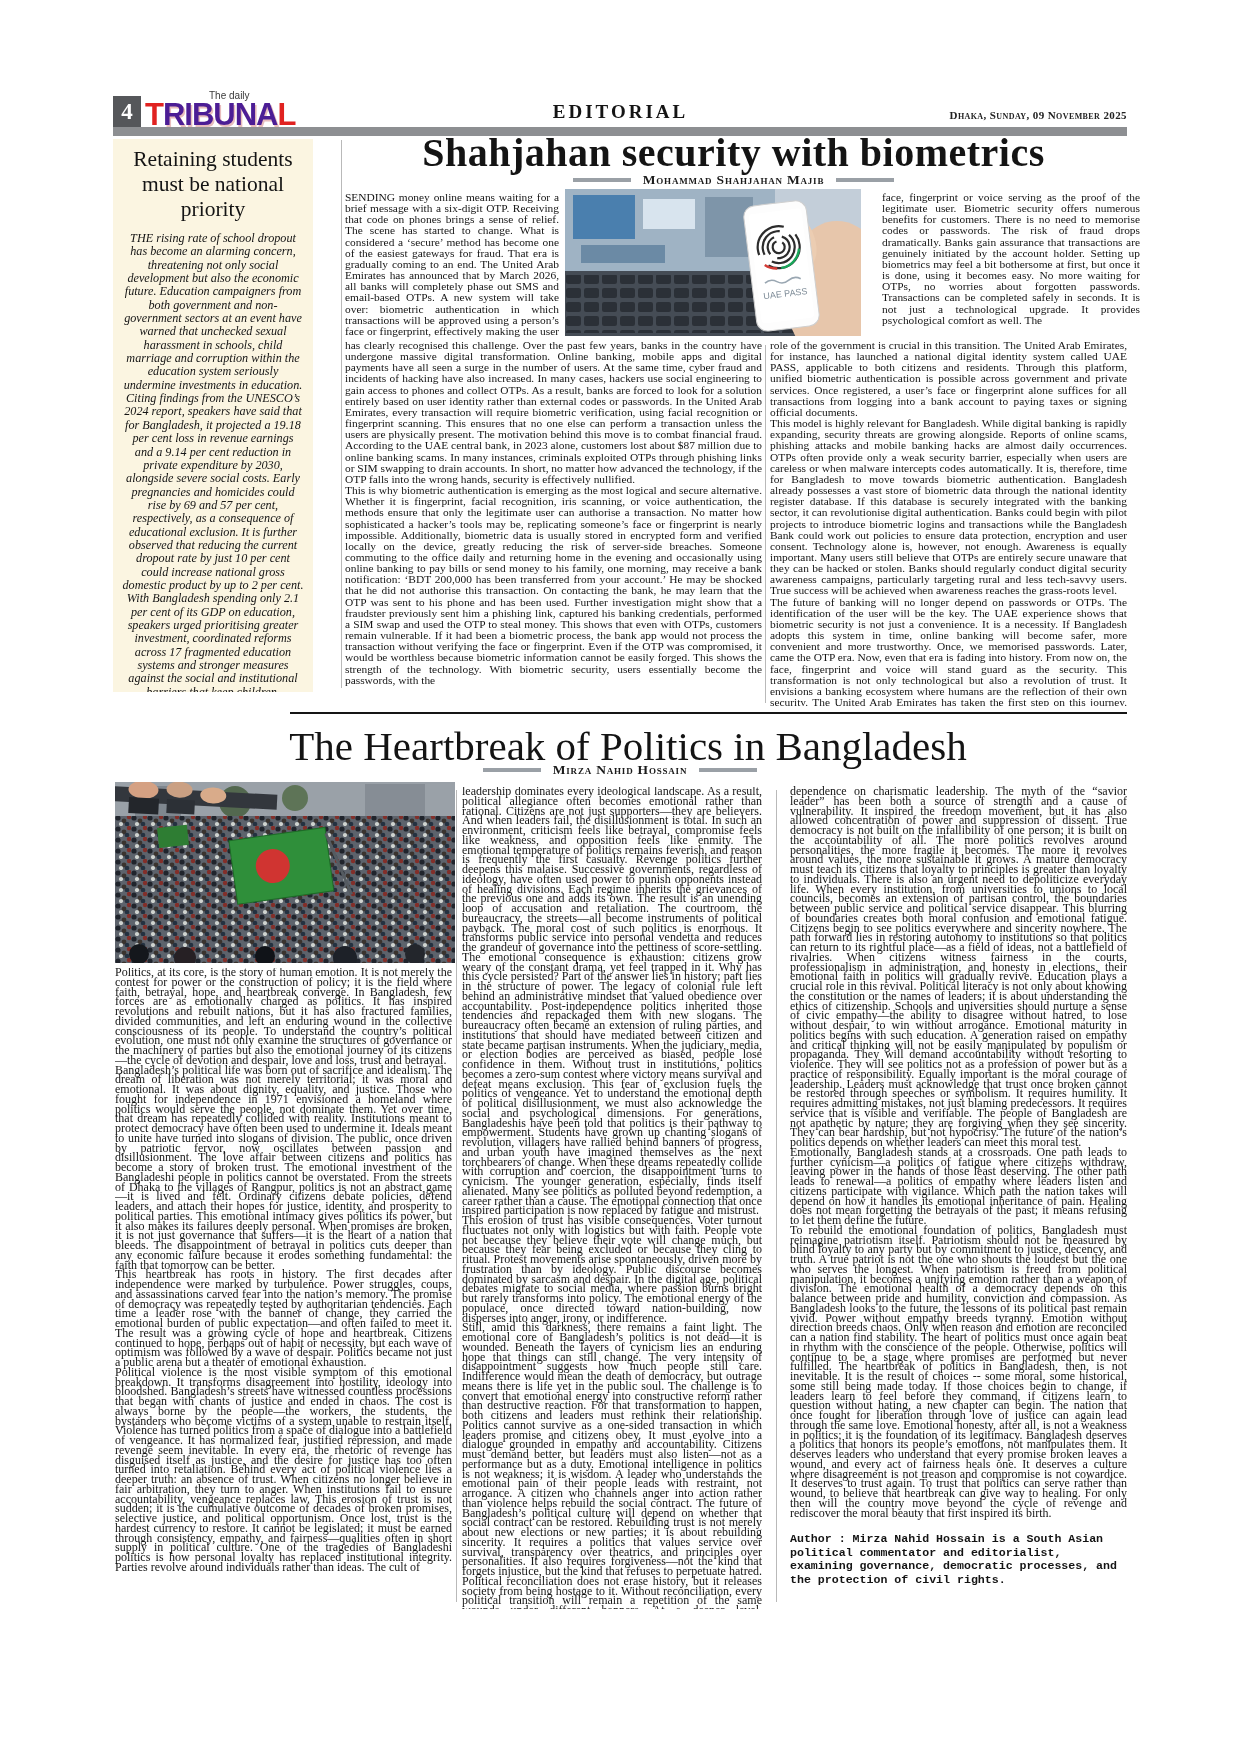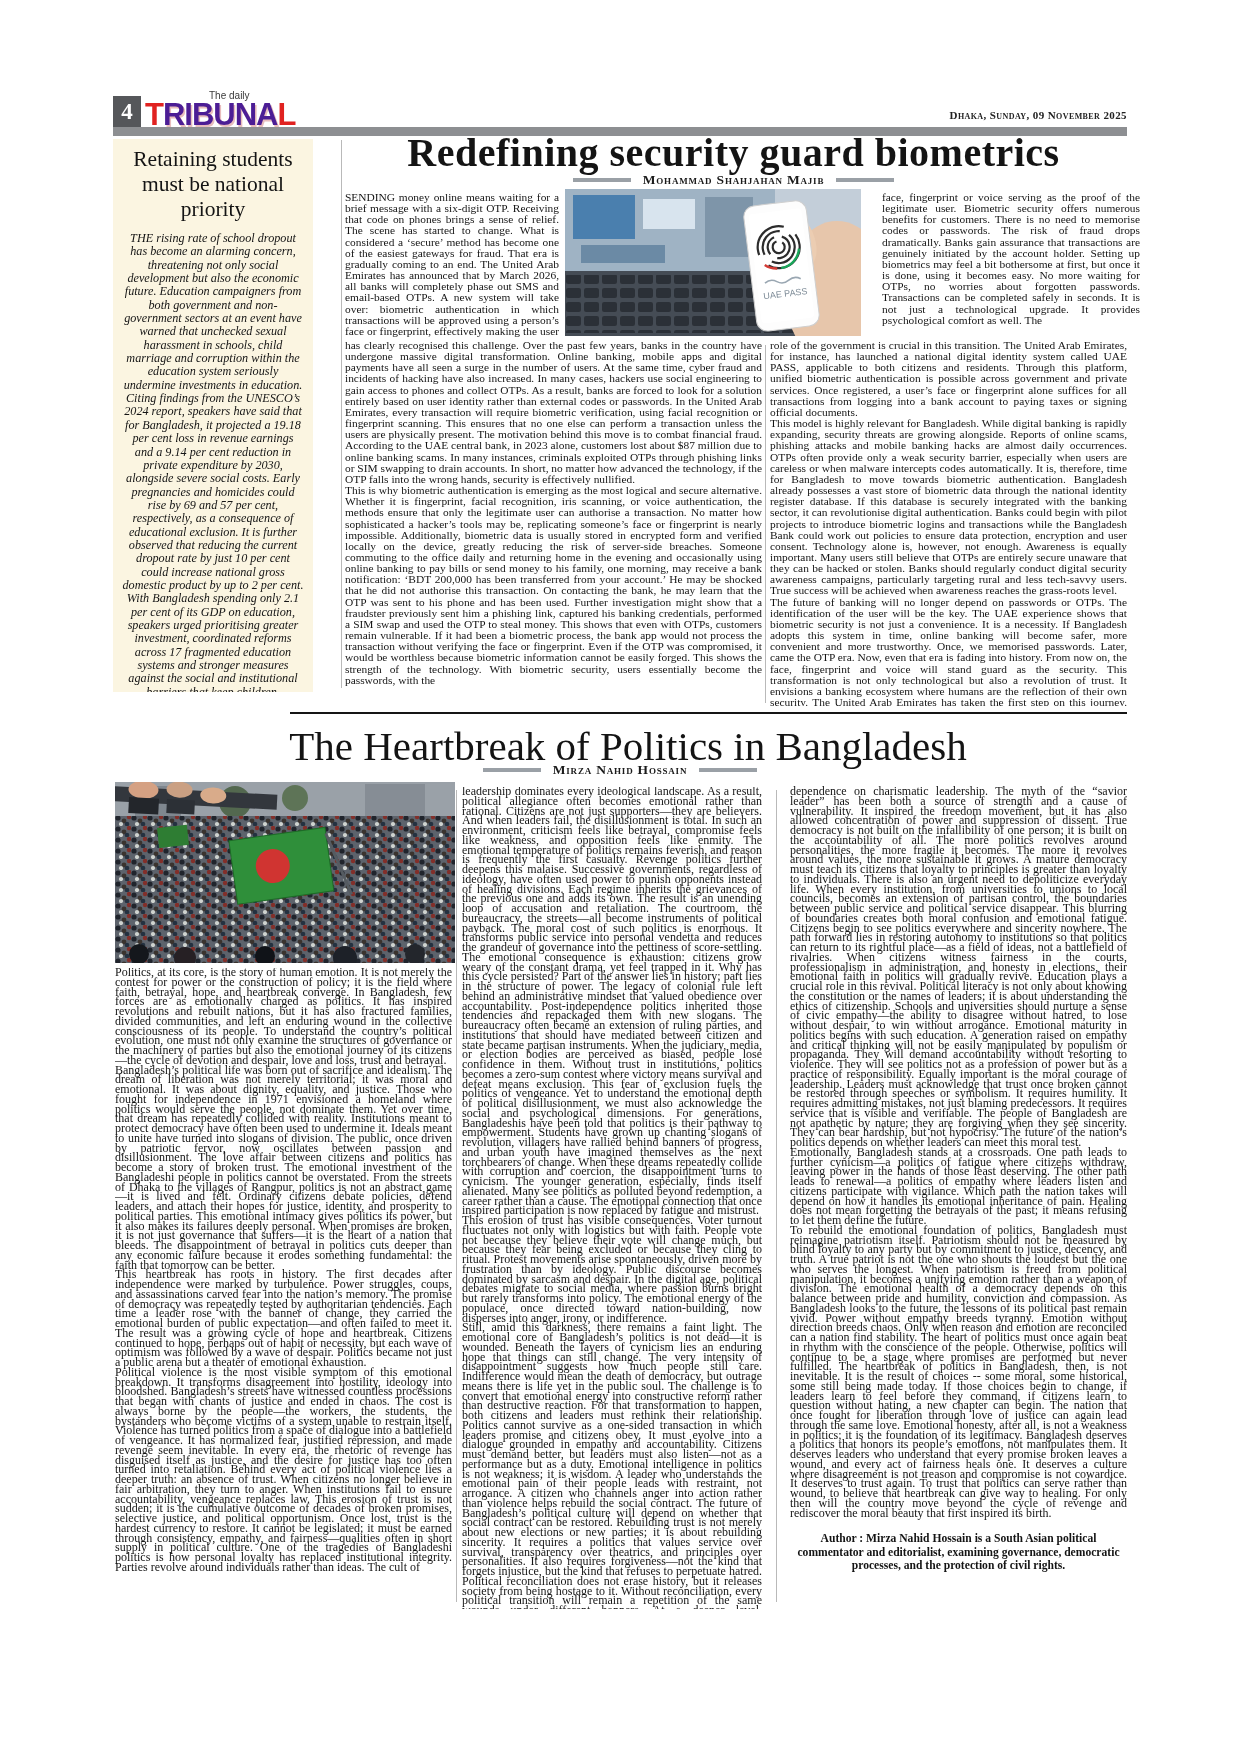--- a/index.html
+++ b/index.html
@@ -45,49 +45,50 @@
   .rule-h{left:290px;top:712px;width:837px;height:2px;background:#151515;}
   .h1-heart{left:113px;top:715px;width:1014px;text-align:center;
             font:400 41px/46px "Liberation Serif",serif;}
   .heart-byline{left:113px;top:762px;width:1014px;}
   .photo2{left:115px;top:782px;width:340px;height:181px;}
   .heart-text{text-align:justify;overflow:hidden;}
   .heart-text p{margin:0;font-size:12px;line-height:9.75px;}
   .ca{left:115px;top:968px;width:337px;height:645px;}
   .cb{left:462px;top:787px;width:300px;height:822px;}
   .cc{left:790px;top:787px;width:337px;overflow:visible;}
-  .author-note{margin-top:14px !important;font-weight:bold;text-align:center;
-               font-size:11.6px !important;line-height:13.5px !important;}
+  .author-note{margin-top:14px !important;font-weight:bold;text-align:left;
+               font-size:11.6px !important;line-height:13.5px !important;font-family:Liberation Mono, monospace;}
 </style>
 </head>
 <body>
 
 <div class="page">
 
   <div class="abs pagenum">4</div>
 
   <div class="abs logo">
     <span class="tagline">The daily</span>
     <span class="word"><span class="red">T</span><span class="blk">RIBUNA</span><span class="red">L</span></span>
   </div>
 
+  <div class="abs section-title">EDITORIAL</div>
   <div class="abs dateline">Dhaka, Sunday, 09 November 2025</div>
   <div class="abs header-bar"></div>
 
   <aside class="abs edit-box">
     <h2>Retaining students must be national priority</h2>
     <div>
         <p>THE rising rate of school dropout has become an alarming concern, threatening not only social development but also the economic future. Education campaigners from both government and non-government sectors at an event have warned that unchecked sexual harassment in schools, child marriage and corruption within the education system seriously undermine investments in education. Citing findings from the UNESCO’s 2024 report, speakers have said that for Bangladesh, it projected a 19.18 per cent loss in revenue earnings and a 9.14 per cent reduction in private expenditure by 2030, alongside severe social costs. Early pregnancies and homicides could rise by 69 and 57 per cent, respectively, as a consequence of educational exclusion. It is further observed that reducing the current dropout rate by just 10 per cent could increase national gross domestic product by up to 2 per cent. With Bangladesh spending only 2.1 per cent of its GDP on education, speakers urged prioritising greater investment, coordinated reforms across 17 fragmented education systems and stronger measures against the social and institutional barriers that keep children, especially girls and those in remote areas, from remaining in school.</p>
         <p>The implications of the dropout crisis extend far beyond the loss of individual potential; it threatens social stability, gender equality and long-term economic growth. When students, particularly girls, leave school early, the country faces a diminished work force, increased poverty cycles and heightened social vulnerabilities such as child marriage and early pregnancy. These are not isolated outcomes but symptoms of structural neglect such as inadequate funding, weak governance and fragmented coordination among the 17 types of education systems. The situation is worsened by corruption, poor teacher incentives and insufficient safeguards against harassment and discrimination, which continue to push students out of classrooms. Addressing this crisis requires a holistic and coordinated strategy: one that strengthens political will, ensures equitable resource allocation and holds institutions accountable.</p>
       </div>
   </aside>
 
   <div class="abs v-rule" style="left:341px;top:140px;height:548px;"></div>
 
-  <h1 class="abs h1-bio" style="margin:0;">Redefining security guard biometrics</h1>
+  <h1 class="abs h1-bio" style="margin:0;">Shahjahan security with biometrics</h1>
 
   <div class="abs bio-byline byline-row">
     <span class="byline-rule"></span>
     <span class="name">Mohammad Shahjahan Majib</span>
     <span class="byline-rule"></span>
   </div>
 
   <div class="abs photo1">
     <svg width="296" height="147" viewBox="0 0 296 147" xmlns="http://www.w3.org/2000/svg">
       <defs>

